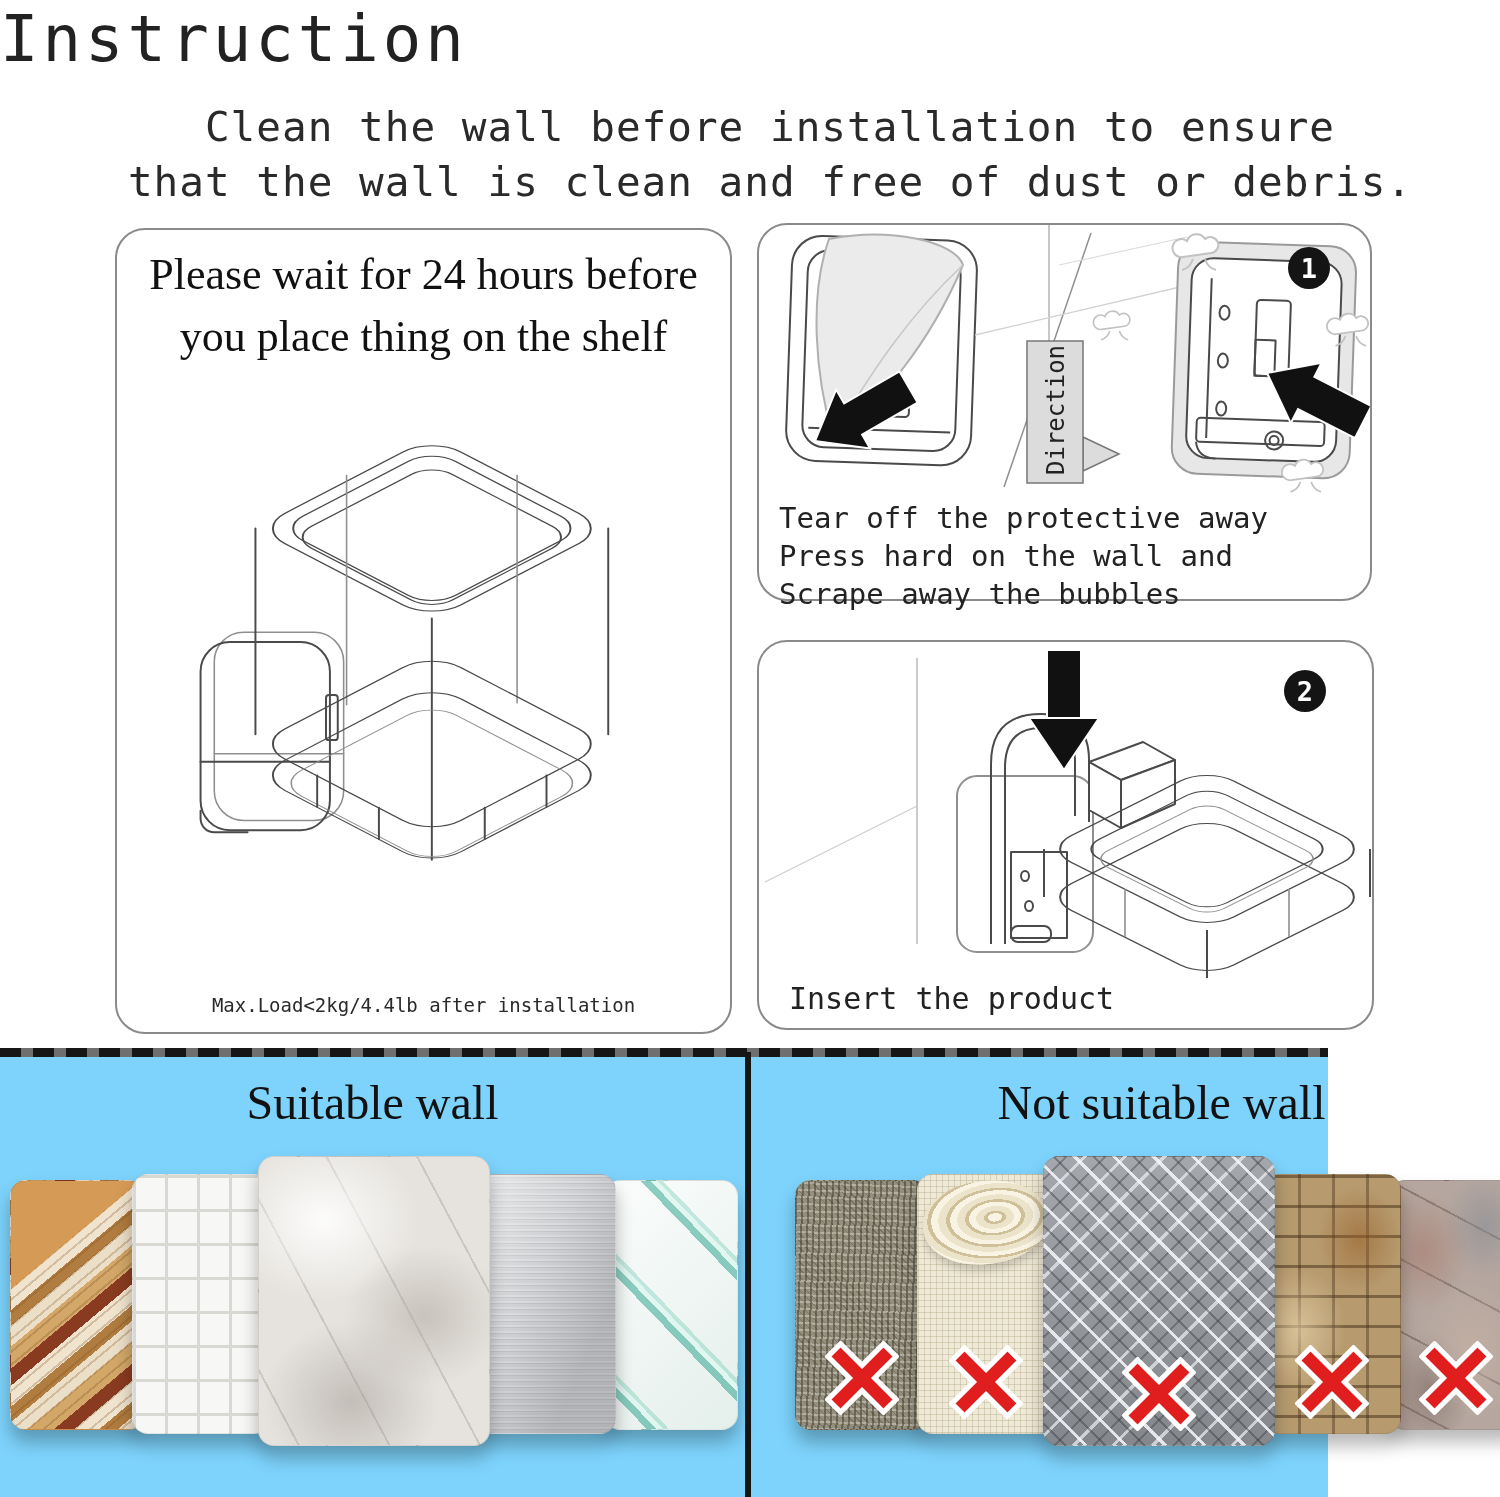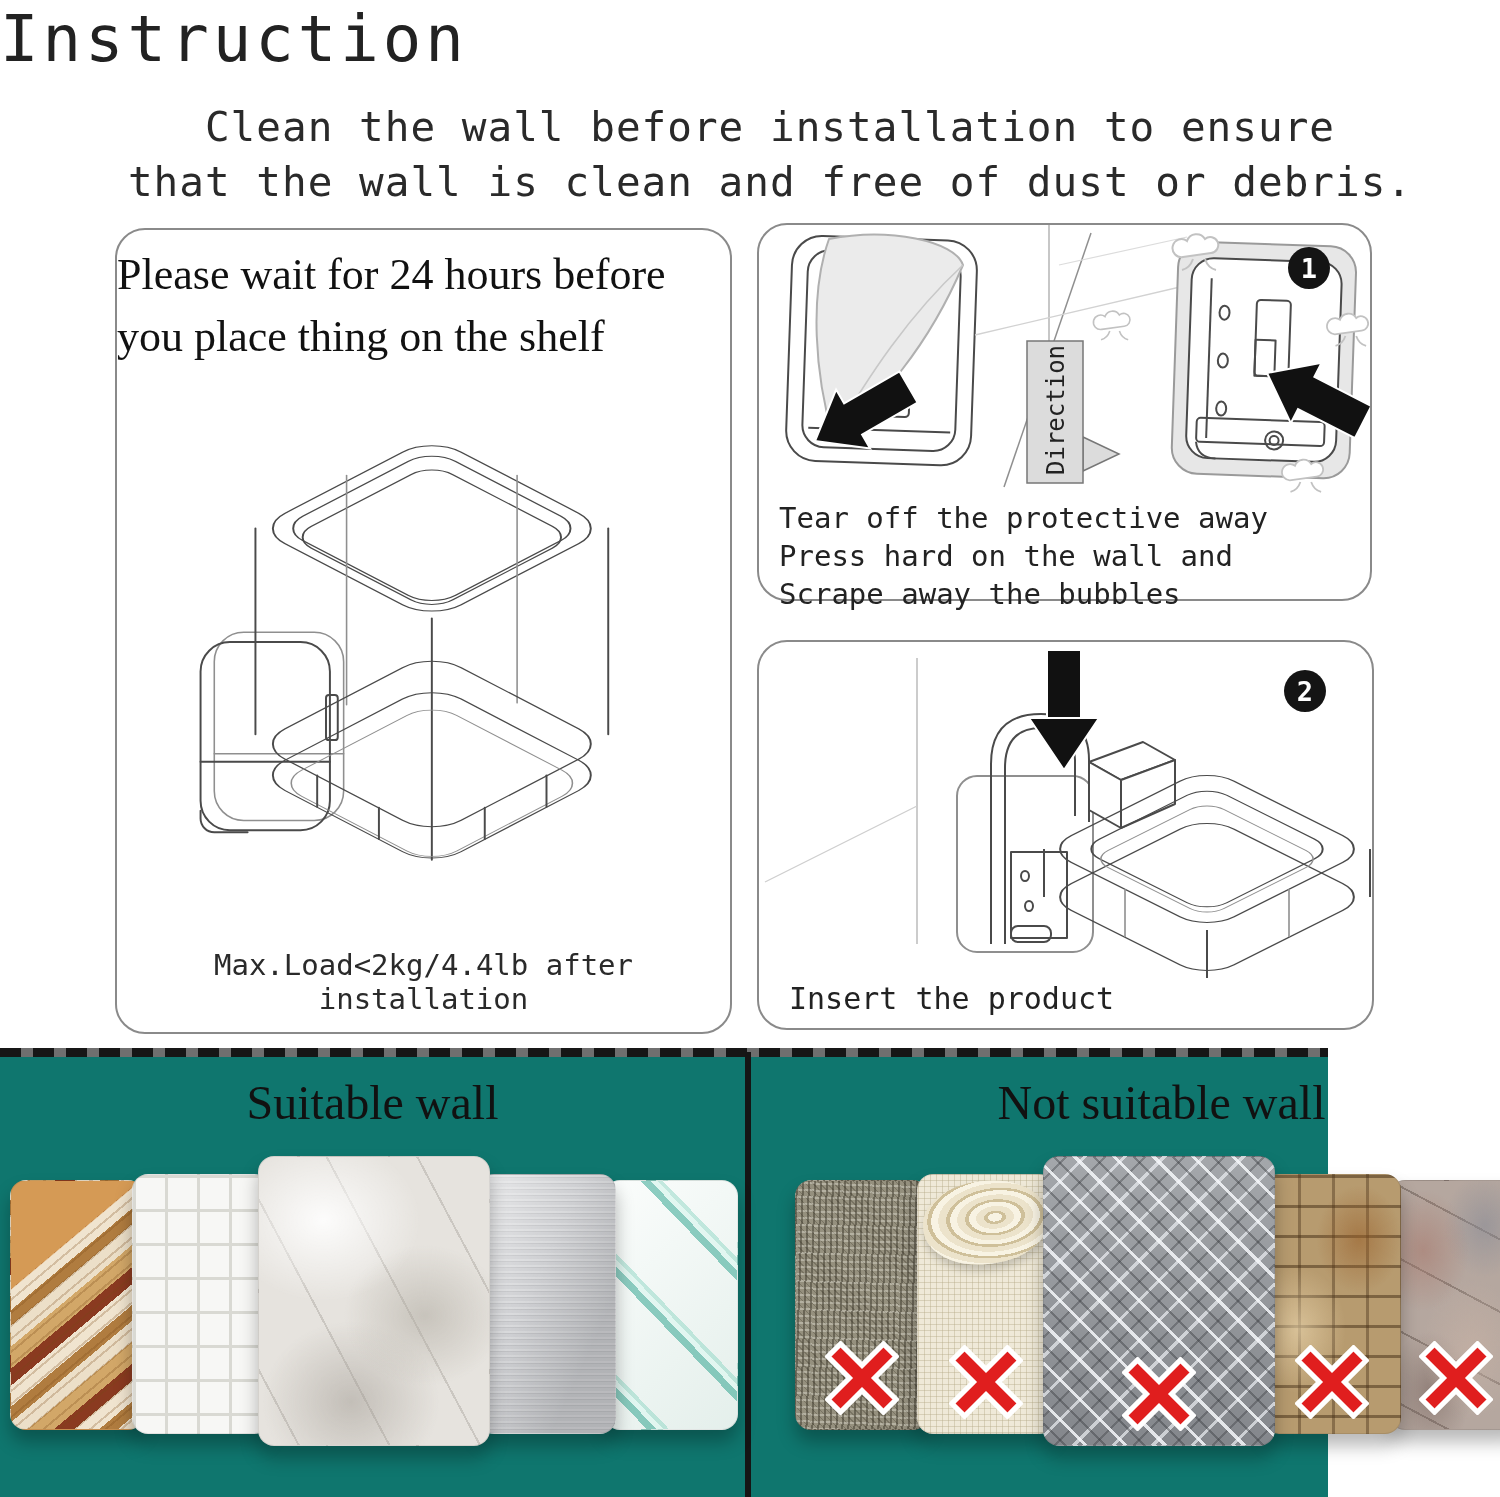--- a/index.html
+++ b/index.html
@@ -8,36 +8,36 @@
   
   .title{position:absolute;top:2px;left:0;width:100%;
          font-size:64px;font-weight:500;letter-spacing:4px;color:#222;}
   .intro{position:absolute;top:100px;left:0;width:100%;text-align:center;
          font-size:41px;line-height:55px;color:#2a2a2a;letter-spacing:1px;padding-left:20px;}
   
   .rbox{position:absolute;border:2px solid #8a8a8a;border-radius:30px;background:#fff;}
   .box-wait{left:115px;top:228px;width:613px;height:802px;}
   .box-step1{left:757px;top:223px;width:611px;height:374px;}
   .box-step2{left:757px;top:640px;width:613px;height:386px;}
-  .wait-note{margin-top:14px;
+  .wait-note{margin-top:14px;text-align:center;
              font-family:"Liberation Serif",serif;font-size:44px;line-height:62px;color:#111;}
   .cup-svg{display:block;margin:6px auto 0;}
   .max-load{position:absolute;bottom:16px;left:0;width:100%;text-align:center;
-            font-size:29px;color:#2a2a2a;}
+            font-size:19px;color:#2a2a2a;}
   .step1-svg{position:absolute;top:0;left:0;}
   .step1-text{position:absolute;left:20px;top:274px;font-size:29px;line-height:38px;color:#222;}
   .step2-svg{position:absolute;top:2px;left:0;}
   .step2-caption{position:absolute;left:30px;bottom:12px;font-size:30px;color:#222;}
   .badge{position:absolute;width:42px;height:42px;border-radius:50%;background:#141414;
          color:#fff;display:flex;align-items:center;justify-content:center;
          font-size:27px;font-weight:bold;}
   .badge-1{top:22px;right:40px;}
   .badge-2{top:28px;right:46px;}
   
-  .bottom{position:absolute;left:0;top:1048px;width:1328px;height:449px;background:#0f766e;}
+  .bottom{position:absolute;left:0;top:1048px;width:1328px;height:449px;background:#7dd3fc;}
   .dash-band{position:absolute;top:0;left:0;width:100%;height:9px;
              background:repeating-linear-gradient(90deg,#161616 0 21px,#6f6f6f 21px 33px);}
   .vdivider{position:absolute;left:745px;top:4px;width:6px;height:445px;background:#151515;}
   .half{position:absolute;top:9px;height:440px;}
   .half-left{left:0;width:745px;}
   .half-right{left:751px;width:749px;margin-left:36px;}
   .wall-heading{margin:0;padding-top:18px;text-align:center;
                 font-family:"Liberation Serif",serif;font-weight:normal;
                 font-size:48px;color:#111;}
   .swatch{position:absolute;border-radius:16px;overflow:hidden;

